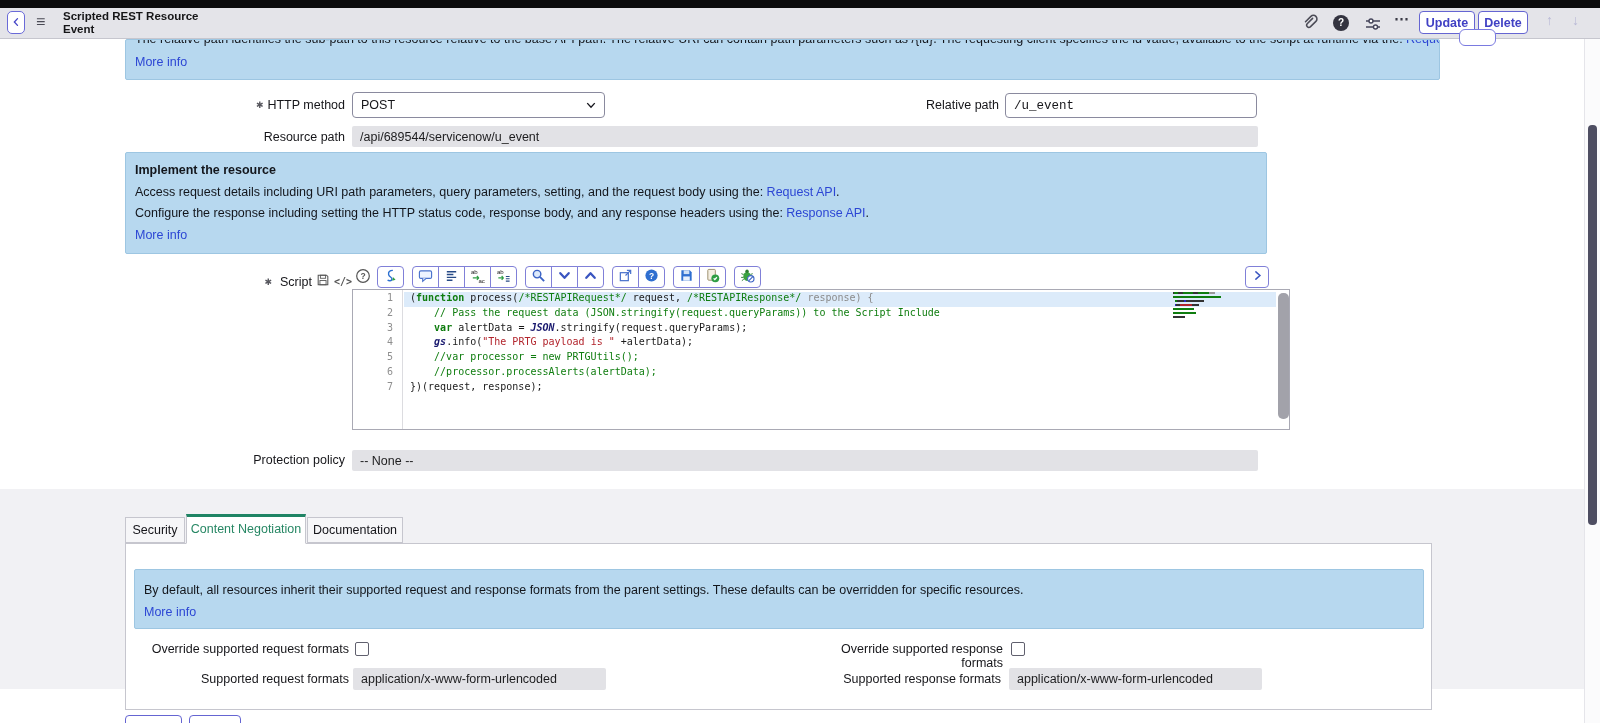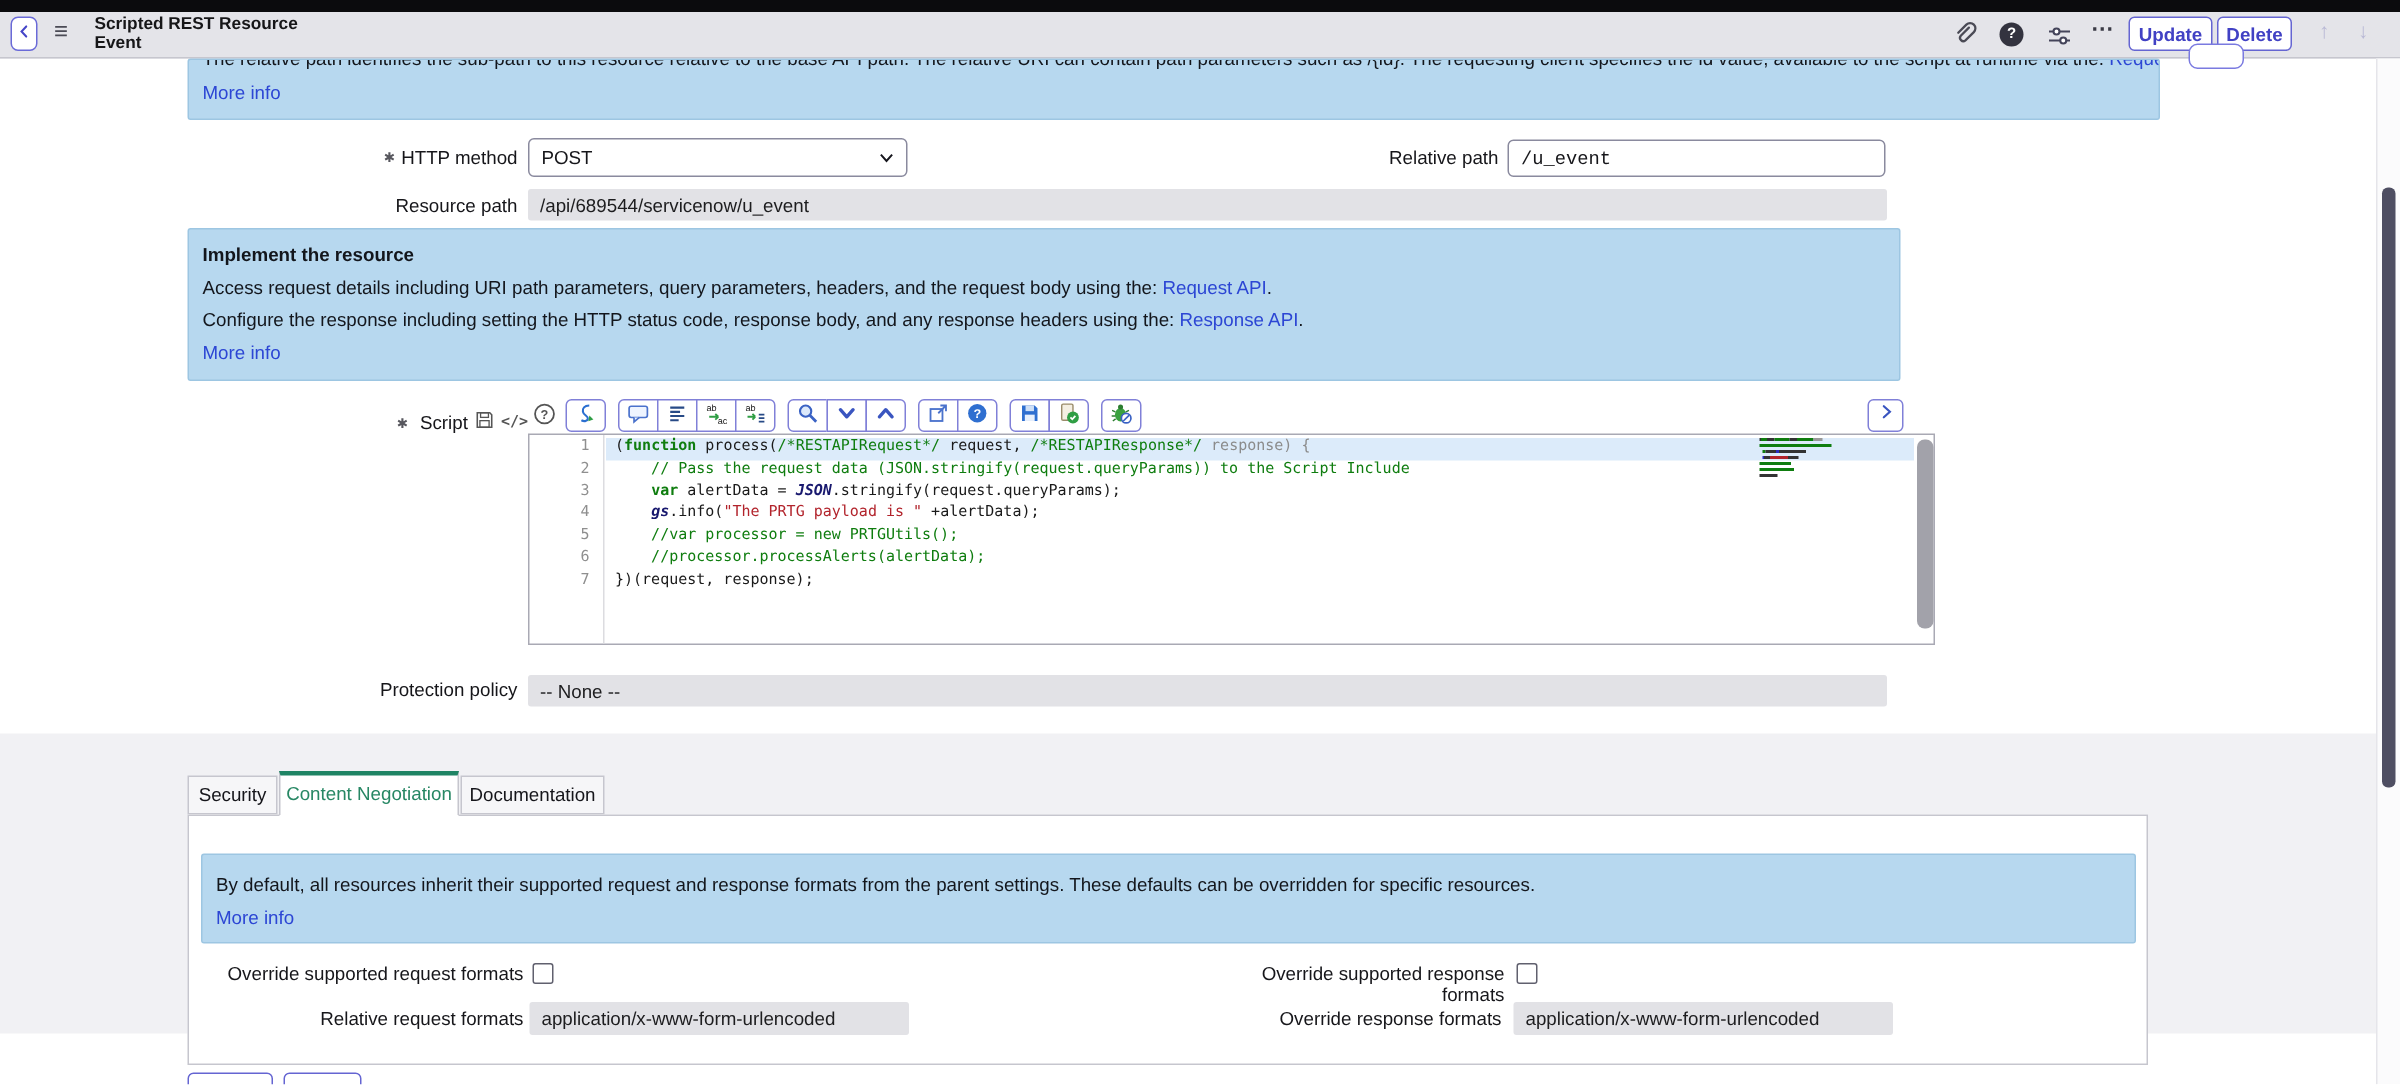--- a/index.html
+++ b/index.html
@@ -136,21 +136,21 @@
       </span>
   </div>
   <div class="flabel" style="left:800px;top:98px;width:199px">Relative path</div>
   <input class="tinput" style="left: 1005px; top: 93px; width: 252px; height: 25px; font-family: Liberation Mono, monospace;" value="/u_event">
 
   <div class="flabel" style="left:145px;top:130px;width:200px">Resource path</div>
   <div class="ro-field" style="left:352px;top:126px;width:906px;height:21px">/api/689544/servicenow/u_event</div>
 
   <div class="infobox" style="left:125px;top:152px;width:1142px;height:102px">
     <div class="ib-abs" style="top:10px;font-weight:bold">Implement the resource</div>
-    <div class="ib-abs" style="top:32px"><span>Access request details including URI path parameters, query parameters, headers, and the request body using the: </span><a class="lnk">Request API</a><span>.</span></div>
+    <div class="ib-abs" style="top:32px"><span>Access request details including URI path parameters, query parameters, setting, and the request body using the: </span><a class="lnk">Request API</a><span>.</span></div>
     <div class="ib-abs" style="top:53px"><span>Configure the response including setting the HTTP status code, response body, and any response headers using the: </span><a class="lnk">Response API</a><span>.</span></div>
     <a class="lnk ib-abs" style="top:75px">More info</a>
   </div>
 
   <div class="script-label">
     <span class="mand">✱</span>
     <span>Script</span>
     <span><svg viewBox="0 0 16 16">
           <path d="M2.5 2.5h9.5l1.5 1.5v9.5h-11z" fill="none" stroke="#555" stroke-width="1.2"></path>
           <rect x="5" y="2.5" width="6" height="3.5" fill="none" stroke="#555" stroke-width="1"></rect>
@@ -329,23 +329,23 @@
       <div class="infobox" style="left:8px;top:25px;width:1290px;height:60px">
         <div class="ib-abs" style="top:13px">By default, all resources inherit their supported request and response formats from the parent settings. These defaults can be overridden for specific resources.</div>
         <a class="lnk ib-abs" style="top:35px">More info</a>
       </div>
 
       <div class="flabel" style="left:23px;top:98px;width:200px">Override supported request formats</div>
       <div class="checkbox" style="left:229px;top:98px"></div>
       <div class="flabel" style="left:677px;top:98px;width:200px">Override supported response formats</div>
       <div class="checkbox" style="left:885px;top:98px"></div>
 
-      <div class="flabel" style="left:23px;top:128px;width:200px">Relative request formats</div>
+      <div class="flabel" style="left:23px;top:128px;width:200px">Supported request formats</div>
       <div class="ro-field" style="left:227px;top:124px;width:253px;height:22px">application/x-www-form-urlencoded</div>
-      <div class="flabel" style="left:675px;top:128px;width:200px">Override response formats</div>
+      <div class="flabel" style="left:675px;top:128px;width:200px">Supported response formats</div>
       <div class="ro-field" style="left:883px;top:124px;width:253px;height:22px">application/x-www-form-urlencoded</div>
     </div>
 
     <div class="footer-btn" style="left:125px;width:57px"></div>
     <div class="footer-btn" style="left:189px;width:52px"></div>
   </div>
 
   <div class="pg-scroll">
     <div class="pg-thumb"></div>
   </div>

